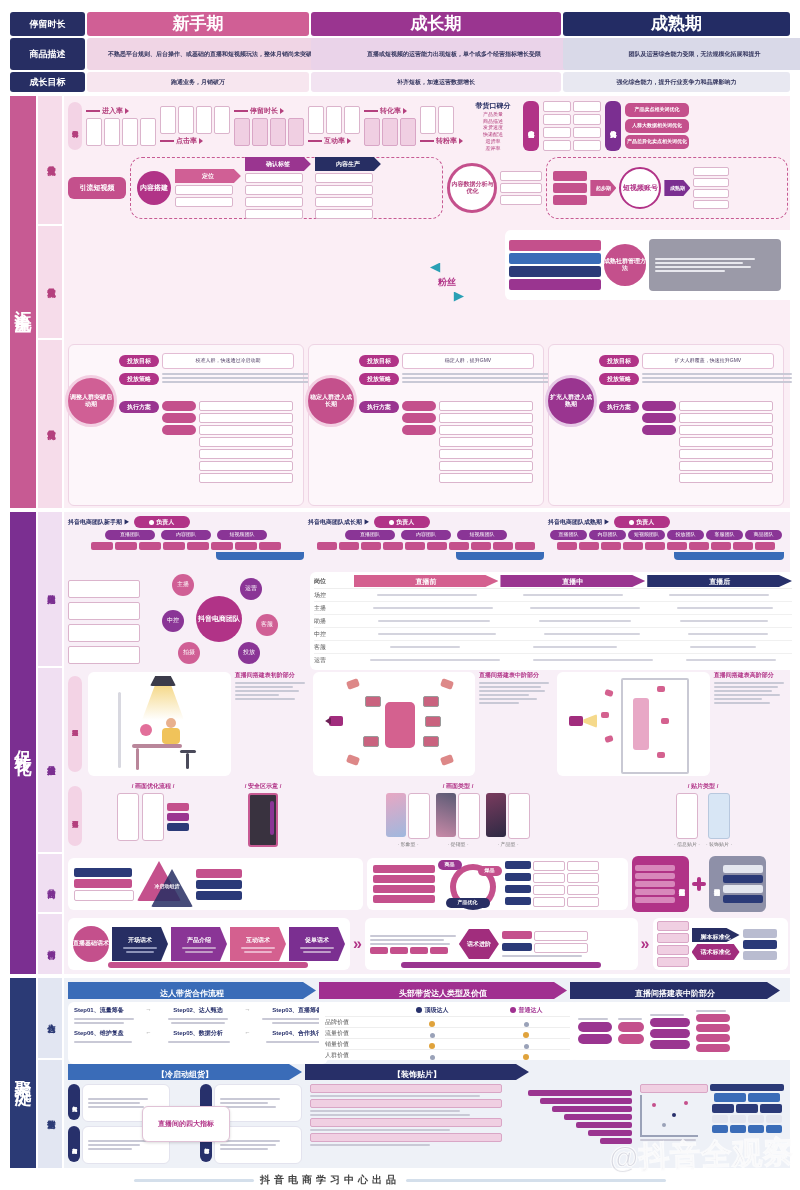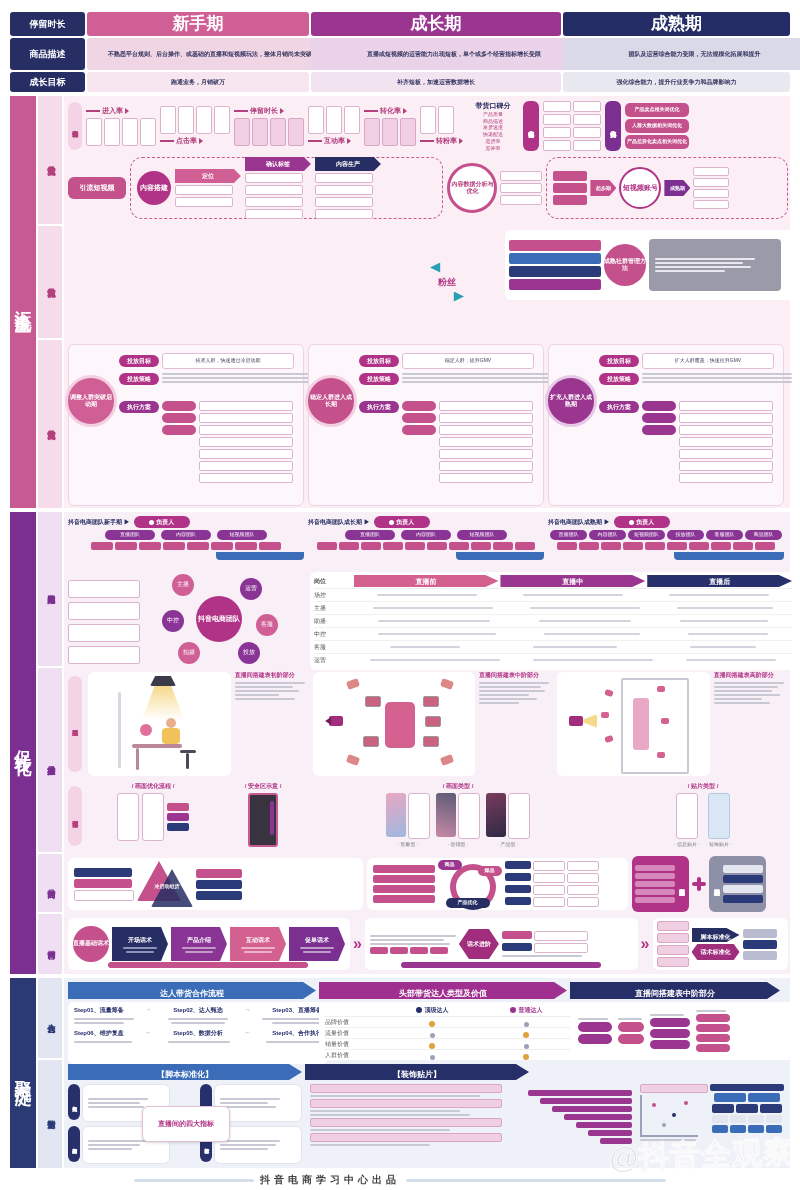--- a/index.html
+++ b/index.html
@@ -1063,21 +1063,21 @@
         <i class="line" style="width:30px;"></i>
         <i class="c cs" style="width:34px;height:8px;border-radius:5px;"></i>
         <i class="c cs" style="width:34px;height:8px;border-radius:5px;"></i>
         <i class="c cs" style="width:34px;height:8px;border-radius:5px;"></i>
         <i class="c cs" style="width:34px;height:8px;border-radius:5px;"></i>
       </div>
   </div>
 
   <div class="abs fx" style="left:68px;top:1064px;width:720px;height:16px;gap:3px;">
     <div class="ban wt bold t8" style="width:234px;background:#3a6cb8;">
-        <span>【脚本标准化】</span>
+        <span>【冷启动组货】</span>
       </div>
     <div class="ban wt bold t8" style="width:224px;background:#272f68;">
         <span>【装饰贴片】</span>
       </div>
   </div>
   <div class="abs" style="left:68px;top:1084px;width:234px;height:80px;">
     <div class="fx g2" style="position:absolute;left:0;top:0;">
         <div class="pill vt wt t5 bold" style="width:12px;height:36px;background:#27306b;">
           <span>人气指标</span>
         </div>

